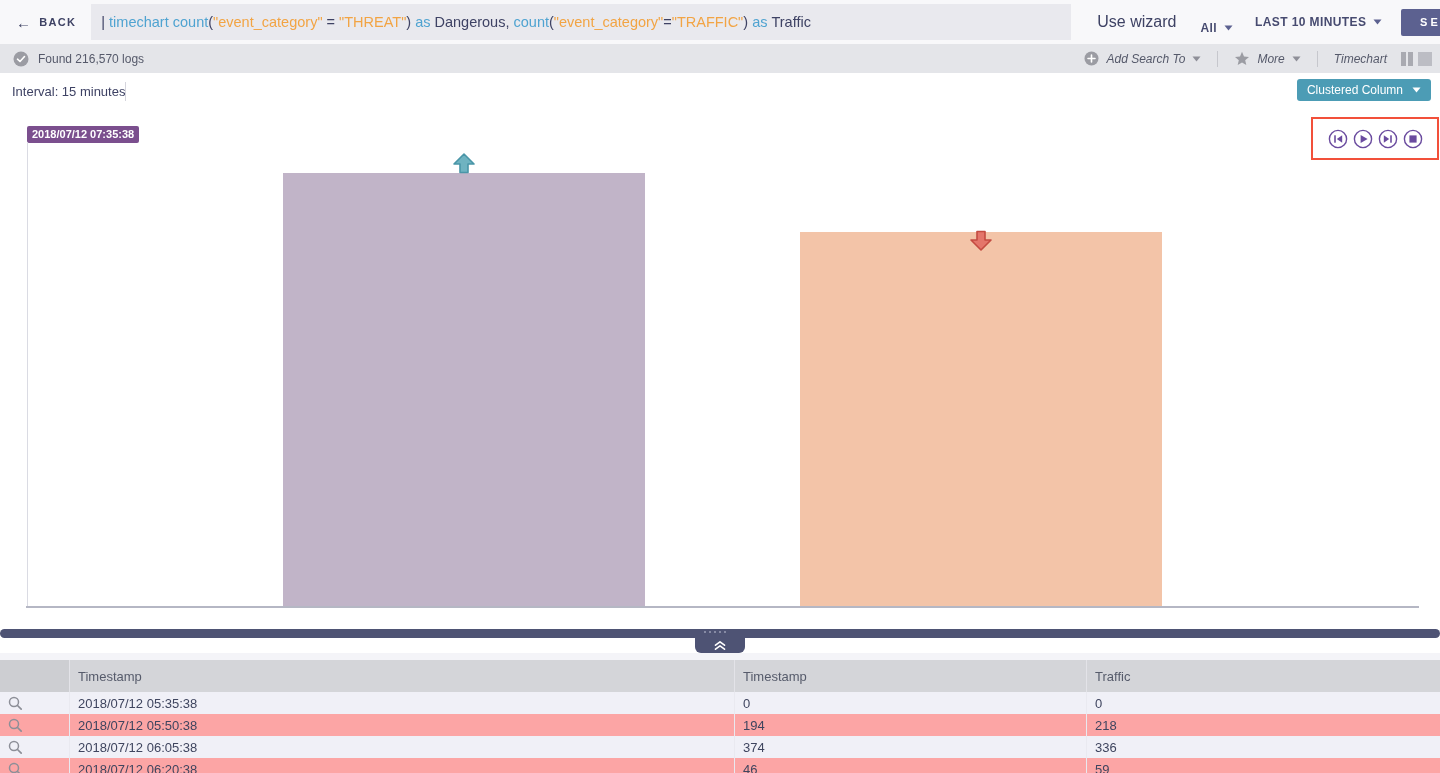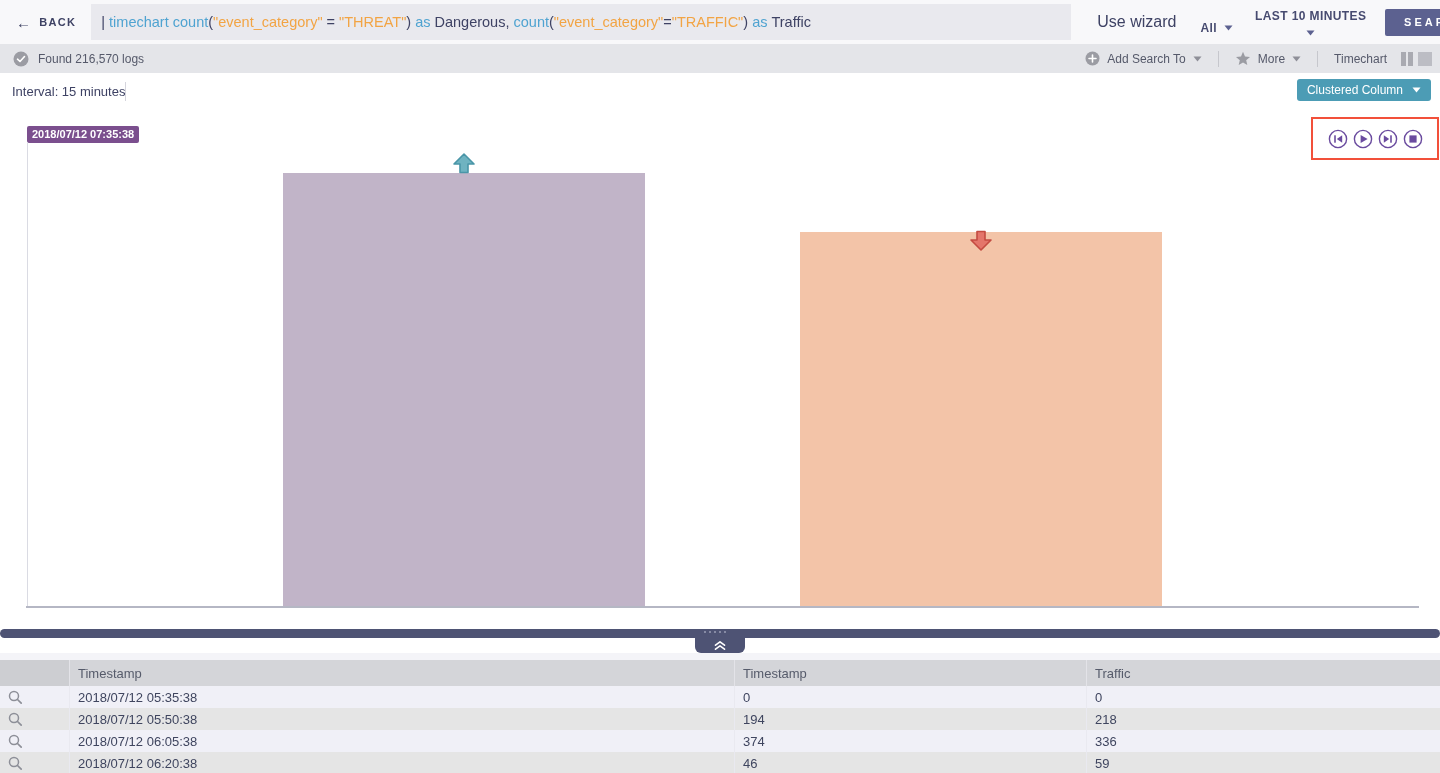--- a/index.html
+++ b/index.html
@@ -11,28 +11,28 @@
   .top-header { position:absolute; top:0; left:0; width:1440px; height:44px; background:#f8f8fa; display:flex; align-items:center; }
   .back-btn { display:flex; align-items:center; gap:7px; margin-left:16px; color:#3e4264; font-size:11px; font-weight:700; letter-spacing:1.3px; cursor:pointer; flex:0 0 auto; }
   .back-arrow { font-size:15px; line-height:1; font-weight:700; }
   .query-box { margin-left:15px; width:980px; height:36px; background:#e9e9ee; display:flex; align-items:center; padding:0 10px; font-size:14.5px; white-space:pre; overflow:hidden; flex:0 0 auto; }
   .seg-p { color:#3e4264; }
   .seg-k { color:#4fa3d1; }
   .seg-s { color:#f2a444; }
   .use-wizard { margin-left:26px; font-size:16px; color:#3e4264; cursor:pointer; flex:0 0 auto; }
   .dropdown { display:flex; align-items:center; gap:7px; font-size:12px; font-weight:700; color:#474b70; letter-spacing:0.4px; cursor:pointer; flex:0 0 auto; }
   .scope { margin-left:24px;margin-top:12px; }
-  .time-range { margin-left:22px;flex-direction:column; }
+  .time-range { margin-left:22px; }
   .caret { width:9px; height:6px; display:inline-block; flex:0 0 auto; }
   .search-btn { margin-left:19px; width:102px; height:27px; background:#5c6190; color:#ffffff; font-size:11px; font-weight:700; letter-spacing:3px; display:flex; align-items:center; justify-content:center; border-radius:2px; cursor:pointer; flex:0 0 auto; }
 
   
   .status-bar { position:absolute; top:44px; left:0; width:1440px; height:29px; background:#e4e5e9; display:flex; align-items:center; font-size:12px; color:#55596a; }
   .status-left { display:flex; align-items:center; gap:9px; margin-left:13px; }
-  .status-right { margin-left:auto; display:flex; align-items:center; gap:10px; padding-right:8px; }
+  .status-right { margin-left:auto; display:flex; align-items:center; gap:10px; padding-right:8px;font-style:italic; }
   .tool-item { display:flex; align-items:center; gap:7px; cursor:pointer; color:#55596a; }
   .v-sep { width:1px; height:16px; background:#c6c7cd; margin:0 6px; }
   .view-icons { display:flex; align-items:center; gap:5px; margin-left:4px; }
   .col-icon { display:flex; gap:2px; align-items:flex-end; }
   .col-icon i { display:block; width:5px; height:14px; background:#a9aab1; }
   .sq-icon { width:14px; height:14px; background:#bcbdc4; }
 
   
   .chart-panel { position:absolute; top:73px; left:0; width:1440px; height:556px; background:#ffffff; }
   .interval { position:absolute; top:9px; left:12px; font-size:13px; color:#3e4264; display:flex; align-items:center; }
@@ -52,27 +52,27 @@
 
   
   .divider-bar { position:absolute; top:629px; left:0; width:1440px; height:9px; background:#4e5374; border-radius:5px; }
   .divider-dots { position:absolute; top:631px; left:704px; display:flex; gap:3px; }
   .divider-dots i { width:2px; height:2px; background:#9a9db5; border-radius:50%; display:block; }
   .divider-tab { position:absolute; top:638px; left:695px; width:50px; height:15px; background:#4e5374; border-radius:0 0 6px 6px; display:flex; align-items:center; justify-content:center; cursor:pointer; }
   .below-divider { position:absolute; top:653px; left:0; width:1440px; height:7px; background:#f4f4f8; }
 
   
   .results-table { position:absolute; top:660px; left:0; width:1440px; }
-  .t-header { display:grid; grid-template-columns:70px 665px 352px 1fr; height:26px; background:#d4d5d9; }
+  .t-header { display:grid; grid-template-columns:70px 665px 352px 1fr; height:32px; background:#d4d5d9; }
   .t-hcell { display:flex; align-items:center; padding-left:8px; font-size:13px; color:#565b6b; border-right:1px solid #e3e3e8; }
   .t-hcell-icon { background:#cdced2; }
   .t-hcell:last-child { border-right:none; }
   .t-row { display:grid; grid-template-columns:70px 665px 352px 1fr; height:22px; }
   .row-light { background:#f0f0f7; }
-  .row-white { background:#e5e5e5; }
+  .row-white { background:#fca5a5; }
   .t-cell { display:flex; align-items:center; padding-left:8px; font-size:13px; color:#3f455f; border-right:1px solid #e9e9f0; overflow:hidden; }
   .t-cell:last-child { border-right:none; }
   .t-cell-icon { padding-left:8px; }
 </style>
 </head>
 <body>
 
 <div class="page">
 
   <div class="top-header">

